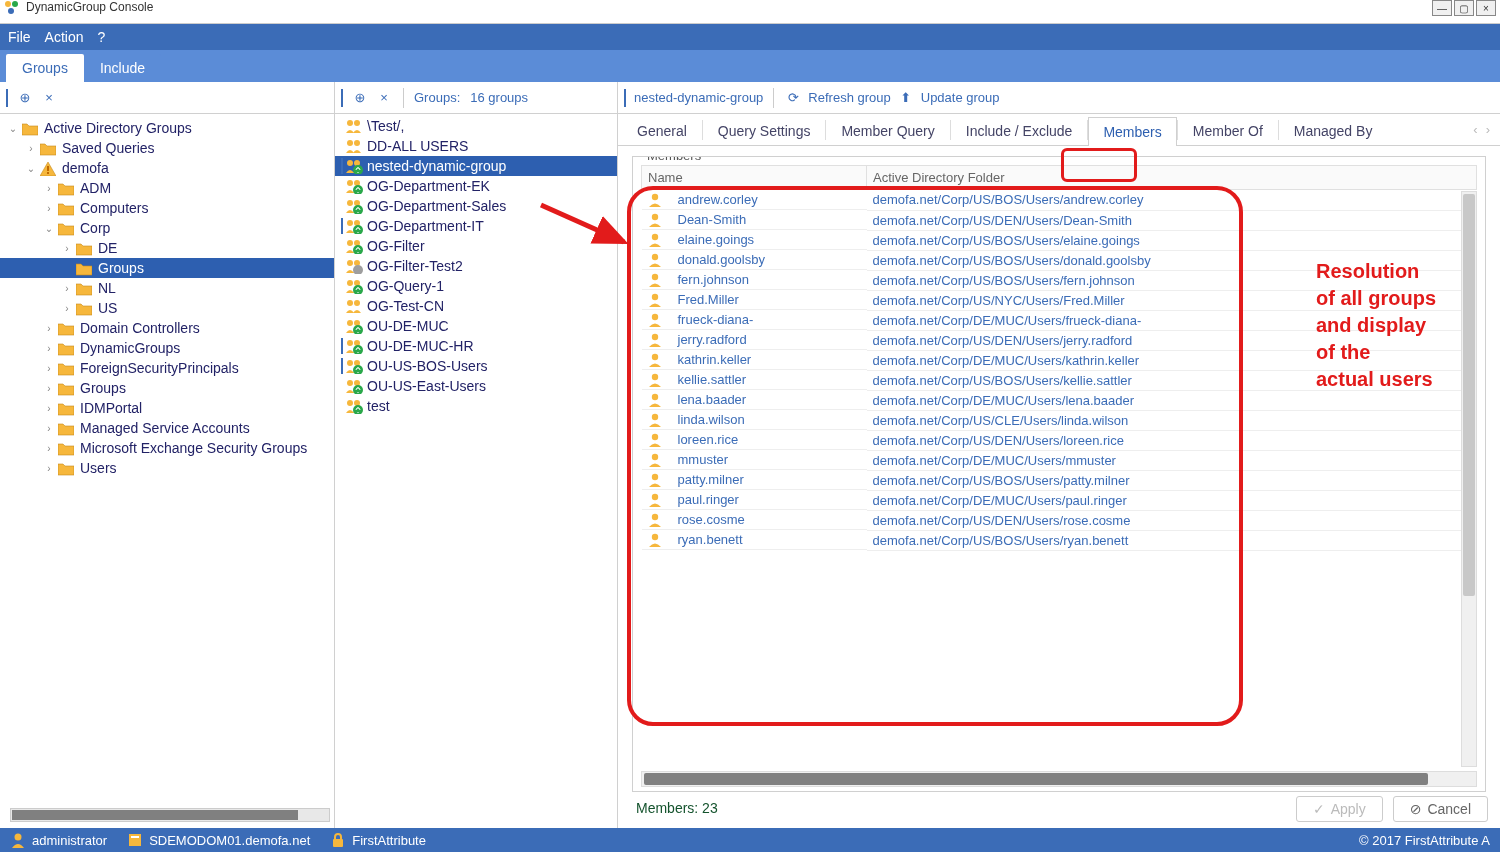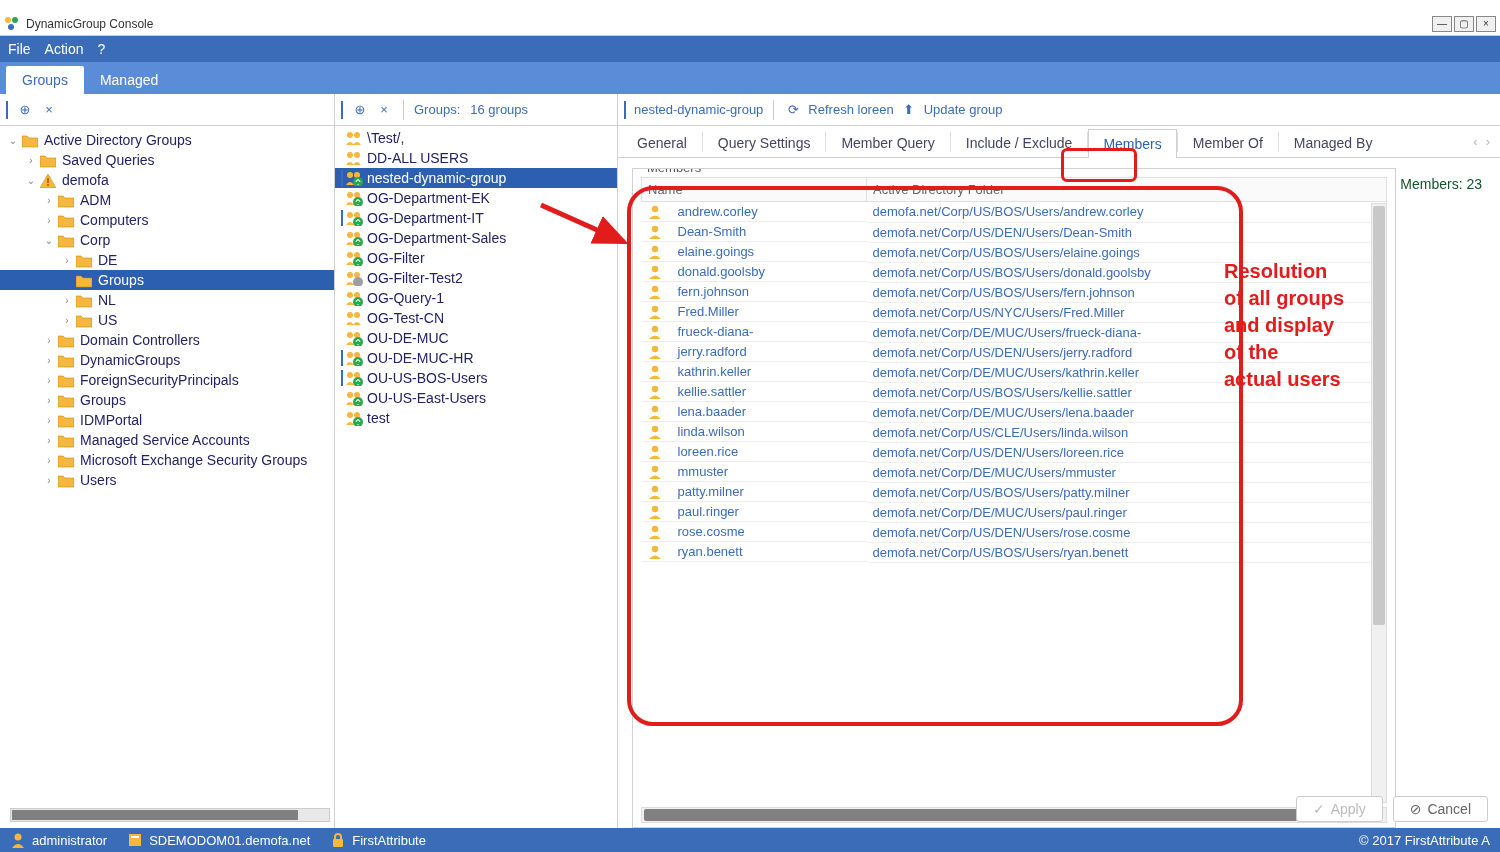--- a/index.html
+++ b/index.html
@@ -1,19 +1,19 @@
 <!DOCTYPE html>
 <html><head>
 <meta charset="utf-8">
 <style>
 * { margin: 0; padding: 0; box-sizing: border-box; font-family: "Segoe UI", Tahoma, sans-serif; }
 body { width: 1500px; height: 852px; background: #fff; overflow: hidden; position: relative; font-size: 13px; color: #333; }
 
 
-.titlebar { height: 24px; display: flex; align-items: center; padding: 0 4px; border-bottom: 1px solid #ccc; background: #fff; margin-top: 12px; }
+.titlebar { height: 24px; display: flex; align-items: flex-start; padding: 0 4px; border-bottom: 1px solid #ccc; background: #fff; }
 .titlebar .app-icon { width: 16px; height: 16px; margin-right: 6px; }
 .titlebar .title { font-size: 12px; color: #333; }
 .titlebar .win-controls { margin-left: auto; display: flex; gap: 2px; }
 .titlebar .win-btn { width: 20px; height: 16px; border: 1px solid #888; background: #f0f0f0; display: flex; align-items: center; justify-content: center; font-size: 10px; cursor: pointer; }
 
 
 .menubar { height: 26px; background: #3b6cb7; color: #fff; display: flex; align-items: center; padding: 0 8px; gap: 14px; font-size: 14px; }
 .menubar span { cursor: pointer; }
 
 
@@ -50,21 +50,21 @@
 .gitem.bar-on .bar { visibility: visible; }
 .gicon { width: 18px; height: 16px; margin-right: 4px; flex-shrink: 0; position: relative; }
 
 
 .details-panel { flex: 1; border-right: none; }
 .detail-tabs { display: flex; border-bottom: 1px solid #d0d0d0; height: 32px; align-items: flex-end; padding-left: 4px; gap: 0; }
 .dtab { padding: 6px 14px; border: 1px solid transparent; border-bottom: none; color: #446; cursor: pointer; font-size: 14px; }
 .dtab.active { border-color: #d0d0d0; background: #fff; margin-bottom: -1px; color: #2d5fb0; }
 .dtab-sep { width: 1px; height: 20px; background: #ddd; align-self: center; }
 .dtab-nav { margin-left: auto; display: flex; gap: 8px; padding-right: 10px; color: #bbb; align-self: center; }
-.members-outer { flex: 1; padding: 10px 14px 12px 14px; overflow: hidden; display: flex; flex-direction: row; }
+.members-outer { flex: 1; padding: 10px 14px 12px 14px; overflow: hidden; display: flex; flex-direction: column; }
 .members-box { border: 1px solid #d0d0d0; padding: 8px 8px 4px 8px; position: relative; flex: 1; display: flex; flex-direction: column; overflow: hidden; }
 .members-legend { position: absolute; top: -9px; left: 10px; background: #fff; padding: 0 4px; font-size: 13px; color: #555; }
 .mtable-wrap { flex: 1; overflow: hidden; position: relative; border: 0; }
 .mtable { width: 100%; border-collapse: collapse; font-size: 13px; }
 .mtable th { text-align: left; font-weight: normal; color: #666; padding: 4px 6px; border: 1px solid #e0e0e0; background: #fafafa; position: sticky; top: 0; }
 .mtable td { padding: 2px 6px; border-bottom: 1px solid #eee; color: #3b6cb7; white-space: nowrap; }
 .mtable td.name-cell { display: flex; align-items: center; gap: 16px; }
 .user-icon { width: 14px; height: 14px; flex-shrink: 0; }
 .mtable-scroll { overflow: auto; height: 100%; }
 .vscroll { position: absolute; right: 0; top: 26px; bottom: 0; width: 16px; background: #f0f0f0; border: 1px solid #ddd; }
@@ -168,21 +168,21 @@
 </div>
 
 <div class="menubar">
   <span>File</span>
   <span>Action</span>
   <span>?</span>
 </div>
 
 <div class="top-tabs">
   <div class="top-tab active">Groups</div>
-  <div class="top-tab">Managed</div>
+  <div class="top-tab">Include</div>
 </div>
 
 <div class="main">
 
   <div class="panel tree-panel">
     <div class="panel-toolbar">
       <span class="tb-bar"></span>
       <span class="tb-btn">⊕</span>
       <span class="tb-btn">×</span>
     </div>
@@ -409,37 +409,37 @@
         </div>
         <div class="gitem">
           <span class="bar"></span>
           <span class="gicon">
             <svg width="18" height="16">
               <use href="#people-dyn-svg"></use>
             </svg>
           </span>
           <span>OG-Department-EK</span>
         </div>
+        <div class="gitem">
+          <span class="bar"></span>
+          <span class="gicon">
+            <svg width="18" height="16">
+              <use href="#people-dyn-svg"></use>
+            </svg>
+          </span>
+          <span>OG-Department-Sales</span>
+        </div>
         <div class="gitem bar-on">
           <span class="bar"></span>
           <span class="gicon">
             <svg width="18" height="16">
               <use href="#people-dyn-svg"></use>
             </svg>
           </span>
           <span>OG-Department-IT</span>
-        </div>
-        <div class="gitem">
-          <span class="bar"></span>
-          <span class="gicon">
-            <svg width="18" height="16">
-              <use href="#people-dyn-svg"></use>
-            </svg>
-          </span>
-          <span>OG-Department-Sales</span>
         </div>
         <div class="gitem">
           <span class="bar"></span>
           <span class="gicon">
             <svg width="18" height="16">
               <use href="#people-dyn-svg"></use>
             </svg>
           </span>
           <span>OG-Filter</span>
         </div>
@@ -517,21 +517,21 @@
         </div>
       </div>
   </div>
 
   <div class="panel details-panel">
     <div class="panel-toolbar">
       <span class="tb-bar"></span>
       <span>nested-dynamic-group</span>
       <span class="sep"></span>
       <span class="tb-btn">⟳</span>
-      <span style="cursor:pointer">Refresh loreen</span>
+      <span style="cursor:pointer">Refresh group</span>
       <span class="tb-btn">⬆</span>
       <span style="cursor:pointer">Update group</span>
     </div>
     <div class="detail-tabs" id="dtabs">
         <div class="dtab">General</div>
         <div class="dtab-sep"></div>
         <div class="dtab">Query Settings</div>
         <div class="dtab-sep"></div>
         <div class="dtab">Member Query</div>
         <div class="dtab-sep"></div>
@@ -814,17 +814,17 @@
 <div class="annotation-tab" style="left:1061px; top:148px; width:76px; height:34px;"></div>
 <div class="annotation-box" style="left:627px; top:186px; width:616px; height:540px;"></div>
 <svg class="annotation-arrow" style="left:536px; top:200px;" width="100" height="60">
     <defs>
       <marker id="ah" markerWidth="8" markerHeight="8" refX="6" refY="3" orient="auto">
         <path d="M0 0 L7 3 L0 6 Z" fill="#e21b1b"></path>
       </marker>
     </defs>
     <path d="M5 5 L88 42" stroke="#e21b1b" stroke-width="5" marker-end="url(#ah)"></path>
   </svg>
-<div class="annotation-text" style="left:1224px; top:258px; white-space:pre;">Resolution
+<div class="annotation-text" style="left:1316px; top:258px; white-space:pre;">Resolution
 of all groups
 and display
 of the
 actual users</div>
 
 </body></html>

